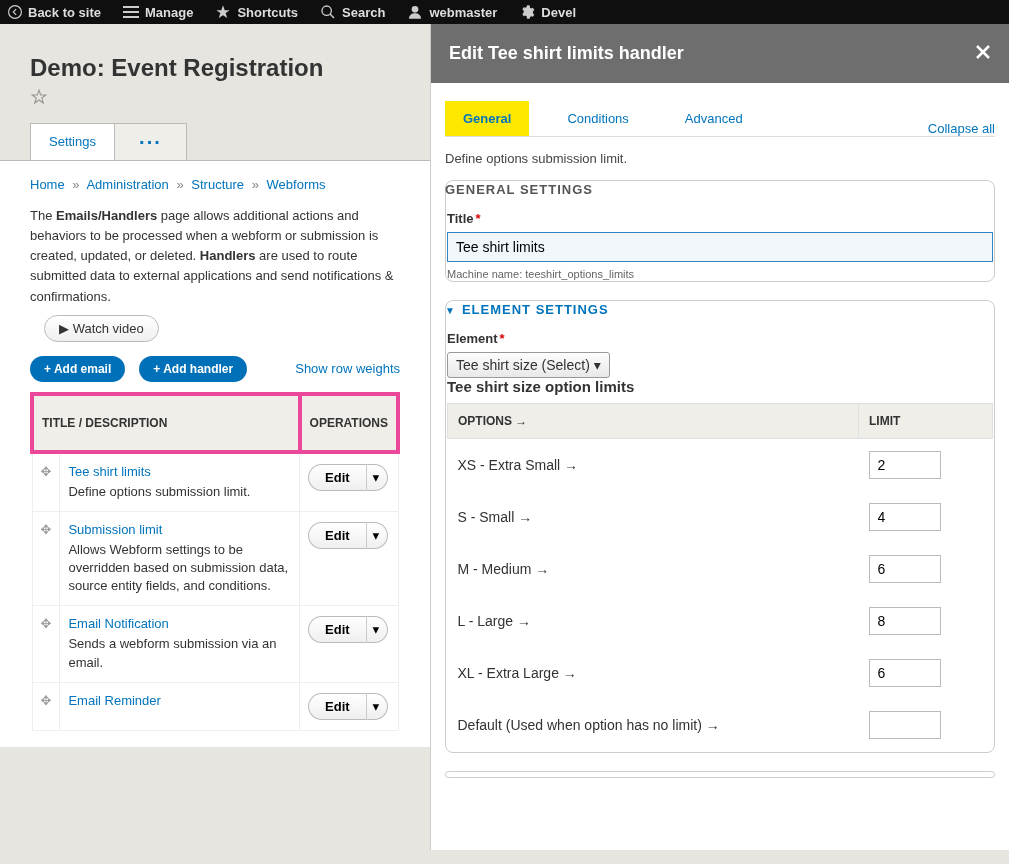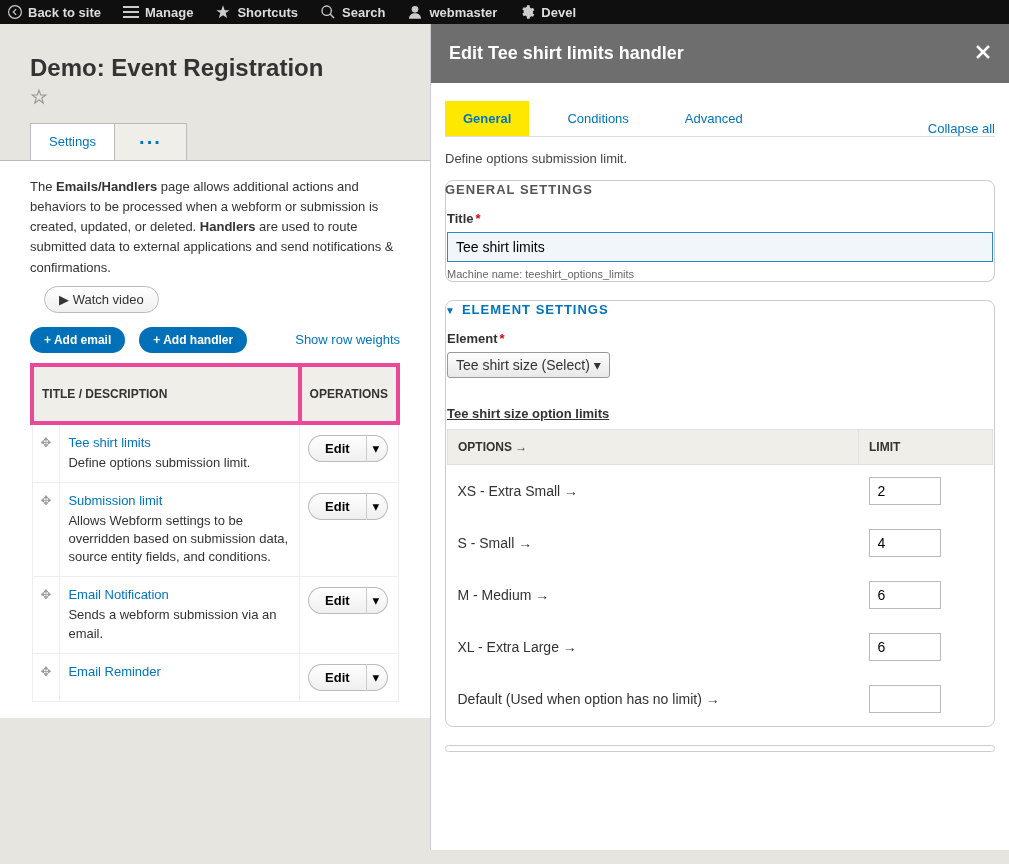--- a/index.html
+++ b/index.html
@@ -70,21 +70,21 @@
   .fs-title.toggle::before { content: "▼"; font-size: 10px; margin-right: 6px; color: #0074bd; }
 
   .field-row { margin-top: 14px; }
   .field-label { font-weight: bold; font-size: 13px; display: inline-block; }
   .req { color: #d00; font-weight: bold; margin-left: 2px; }
   .text-input { width: 100%; border: 1px solid #2f87c1; background: #f1f6fb; padding: 6px 8px; font-size: 14px; margin-top: 6px; }
   .machine { font-size: 11px; color: #666; margin-top: 6px; }
 
   .select { border: 1px solid #999; background: linear-gradient(#fdfdfd,#e8e8e8); padding: 4px 8px; font-size: 14px; margin-top: 6px; display: inline-flex; align-items: center; cursor: pointer; border-radius: 3px; }
 
-  .sub-label { font-weight: bold; margin-top: 28px; font-size: 13px; text-decoration: underline; }
+  .sub-label { font-weight: bold; margin-top: 0; font-size: 15px; }
 
   table.limits { width: 100%; border-collapse: collapse; margin-top: 8px; }
   table.limits thead th { background: #efeee9; text-align: left; padding: 10px 10px; font-weight: bold; font-size: 12px; border: 1px solid #e0e0e0; }
   table.limits tbody td { padding: 12px 10px; font-size: 14px; color: #333; }
   .num-input { width: 72px; border: 1px solid #bbb; padding: 5px 8px; font-size: 14px; }
 
   .arrow { margin-left: 4px; }
 </style>
 </head>
 <body>
@@ -143,20 +143,29 @@
         </svg>
     </span>
 
     <div class="tabs-row">
       <div class="tab">Settings</div>
       <div class="tab-more">···</div>
     </div>
 
     <div class="left-content">
 
+      <div class="breadcrumb">
+        <a href="#">Home</a>
+        <span class="sep">»</span>
+        <a href="#">Administration</a>
+        <span class="sep">»</span>
+        <a href="#">Structure</a>
+        <span class="sep">»</span>
+        <a href="#">Webforms</a>
+      </div>
 
       <p class="intro">
         <span>The </span><b>Emails/Handlers</b><span> page allows additional actions and behaviors to be processed when a webform or submission is created, updated, or deleted. </span><b>Handlers</b><span> are used to route submitted data to external applications and send notifications &amp; confirmations.</span>
       </p>
 
       <div class="watch-btn-wrap">
         <button class="pill-btn">
           <span>▶</span>
           <span>Watch video</span>
         </button>
@@ -291,20 +300,24 @@
               </tr>
             <tr>
                 <td>S - Small →</td>
                 <td><input class="num-input" value="4" style=""></td>
               </tr>
             <tr>
                 <td>M - Medium →</td>
                 <td><input class="num-input" value="6" style=""></td>
               </tr>
             <tr>
+                <td>L - Large →</td>
+                <td><input class="num-input" value="8" style=""></td>
+              </tr>
+            <tr>
                 <td>XL - Extra Large →</td>
                 <td><input class="num-input" value="6" style=""></td>
               </tr>
             <tr>
                 <td>Default (Used when option has no limit) →</td>
                 <td><input class="num-input" value="" style=""></td>
               </tr>
           </tbody>
         </table>
       </div>

